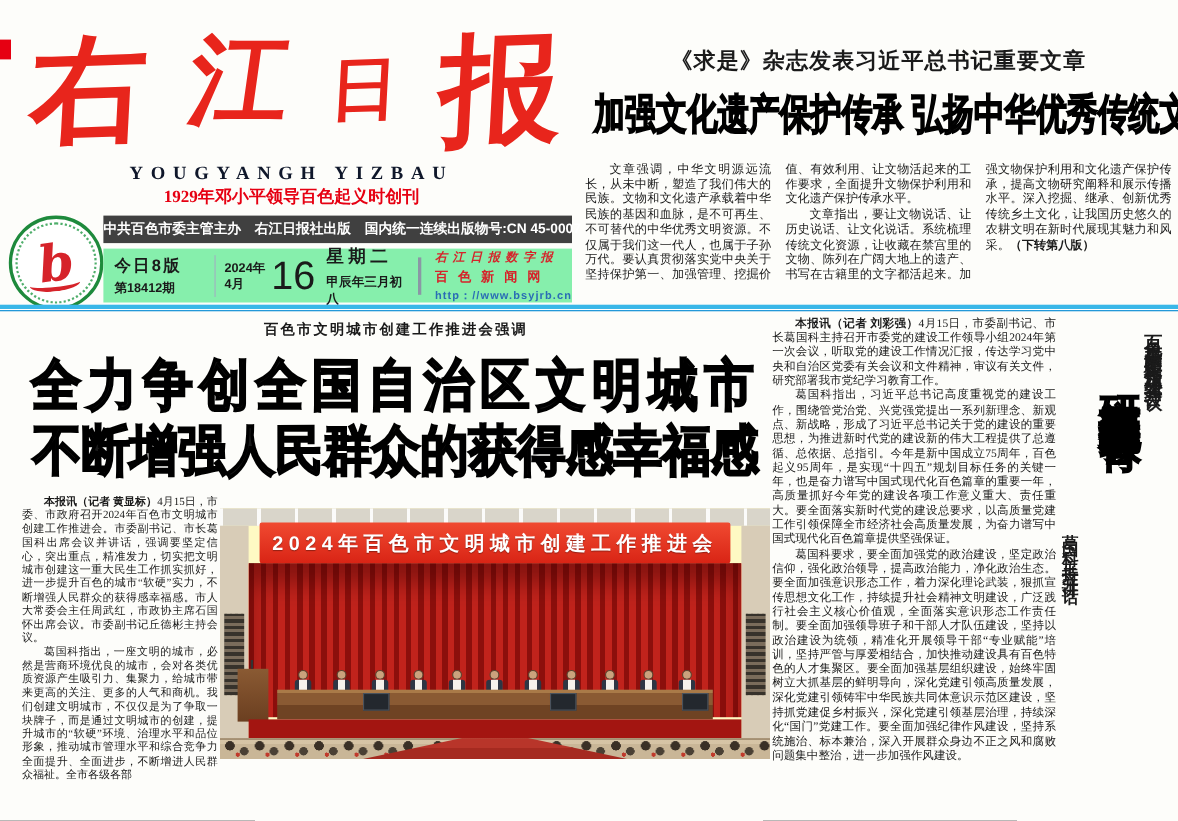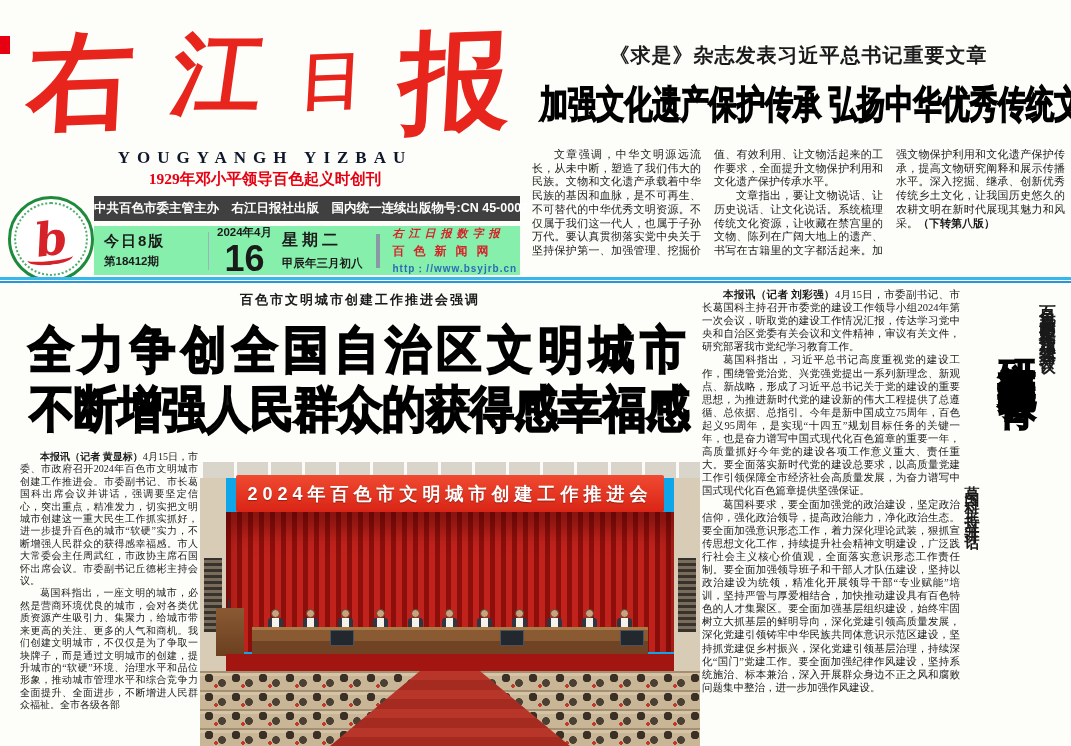--- a/index.html
+++ b/index.html
@@ -34,21 +34,21 @@
 
   
   #issue-box{left:94px;top:226px;width:426px;height:49px;background:#86efac;display:flex;
       align-items:center;}
   #issue-box .sec1{width:96px;padding-left:10px;display:flex;flex-direction:column;gap:3px;}
   .pages-label{font-size:15px;font-weight:900;letter-spacing:2px;}
   .issue-no{font-size:11.5px;font-weight:bold;}
   .vline{width:1px;height:38px;background:#9fb0c0;margin:0 8px;}
   #issue-box .sec2{display:flex;align-items:center;gap:10px;}
   .ym{font-size:11.5px;font-weight:bold;}
-  .day-big{font-size:36px;font-weight:700;line-height:1;}
+  .day-big{font-size:36px;font-weight:400;line-height:1;}
   .weekday{font-size:16px;font-weight:900;letter-spacing:4px;}
   .lunar{font-size:11.5px;font-weight:bold;}
   .thickbar{width:4px;height:34px;background:#8b97a5;margin:0 12px 0 14px;}
   #issue-box .sec3{display:flex;flex-direction:column;gap:2px;}
   .digi-name{font-size:11px;font-weight:bold;font-style:italic;letter-spacing:5px;color:#d6232a;}
   .digi-site{font-size:12px;font-weight:900;letter-spacing:9px;color:#d6232a;}
   .digi-url{font-size:10px;font-weight:bold;color:#2a6db5;letter-spacing:1px;}
 
   
   #top-article{left:532px;top:42px;width:533px;}
@@ -71,21 +71,21 @@
   .big-head{width:680px;left:20px;text-align:center;font-weight:900;white-space:nowrap;
       -webkit-text-stroke:1.8px #000;font-family:"Liberation Sans",sans-serif;}
   #main-headline1{top:317px;font-size:45px;letter-spacing:6px;transform:scaleY(1.12);transform-origin:top;}
   #main-headline2{top:377px;font-size:44px;letter-spacing:0px;transform:scaleY(1.12);transform-origin:top;}
   #left-col{left:20px;top:451px;width:178px;height:295px;font-size:10px;line-height:12.4px;
       text-align:justify;overflow:hidden;}
   #left-col p{margin:0;text-indent:2em;}
   #left-col b{font-weight:900;}
 
   
-  #photo{left:200px;top:462px;width:500px;height:284px;background:#0ea5e9;overflow:hidden;}
+  #photo{left:200px;top:462px;width:500px;height:228px;background:#fef9c3;overflow:hidden;}
   .ph{position:absolute;}
   #ph-ceiling{left:0;top:0;right:0;height:16px;background:#d9d5ca;
       background-image:repeating-linear-gradient(90deg,rgba(255,255,255,.9) 0 3px,transparent 3px 34px);}
   #ph-banner{left:36px;right:36px;top:13px;height:37px;border-radius:2px;
       background:linear-gradient(#f04a31,#d92415);display:flex;align-items:center;justify-content:center;
       color:#fff;font-size:18px;font-weight:bold;letter-spacing:5px;white-space:nowrap;
       text-shadow:0 1px 1px rgba(0,0,0,.35);}
   #ph-curtain{left:26px;right:26px;top:50px;height:140px;
       background:repeating-linear-gradient(90deg,#8c0f0c 0 5px,#c1231c 5px 11px);
       box-shadow:inset 0 18px 22px rgba(60,0,0,.45);}
@@ -155,21 +155,21 @@
     <span class="b-swoosh"></span>
   </div>
 
   <div class="abs sans" id="issue-box">
     <div class="sec1">
       <span class="pages-label">今日8版</span>
       <span class="issue-no">第18412期</span>
     </div>
     <div class="vline"></div>
     <div class="sec2">
-      <div style="display:flex;flex-direction:column;align-items:center;gap:1px;">
+      <div style="display:flex;flex-direction:row;align-items:center;gap:1px;">
         <span class="ym">2024年4月</span>
         <span class="day-big">16</span>
       </div>
       <div style="display:flex;flex-direction:column;gap:5px;">
         <span class="weekday">星期二</span>
         <span class="lunar">甲辰年三月初八</span>
       </div>
     </div>
     <div class="thickbar"></div>
     <div class="sec3">

